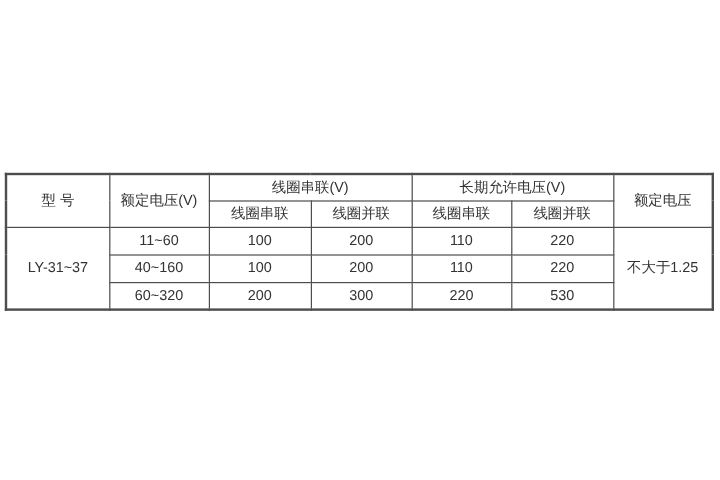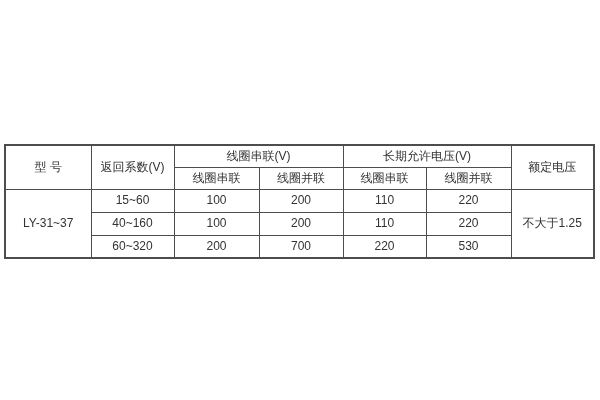--- a/index.html
+++ b/index.html
@@ -47,49 +47,49 @@
       <col style="width:83px">
       <col style="width:85px">
       <col style="width:84px">
       <col style="width:83px">
       <col style="width:85px">
       <col style="width:83px">
     </colgroup>
     <tbody>
       <tr class="hdr-row">
         <th rowspan="2">型 号</th>
-        <th rowspan="2">返回系数(V)</th>
+        <th rowspan="2">额定电压(V)</th>
         <th colspan="2">线圈串联(V)</th>
         <th colspan="2">长期允许电压(V)</th>
         <th rowspan="2">额定电压</th>
       </tr>
       <tr class="hdr-row">
         <th>线圈串联</th>
         <th>线圈并联</th>
         <th>线圈串联</th>
         <th>线圈并联</th>
       </tr>
       <tr class="data-row">
         <td rowspan="3">LY-31~37</td>
-        <td>15~60</td>
+        <td>11~60</td>
         <td>100</td>
         <td>200</td>
         <td>110</td>
         <td>220</td>
         <td rowspan="3">不大于1.25</td>
       </tr>
       <tr class="data-row">
         <td>40~160</td>
         <td>100</td>
         <td>200</td>
         <td>110</td>
         <td>220</td>
       </tr>
       <tr class="data-row">
         <td>60~320</td>
         <td>200</td>
-        <td>700</td>
+        <td>300</td>
         <td>220</td>
         <td>530</td>
       </tr>
     </tbody>
   </table>
 </div>
 
 </body></html>

